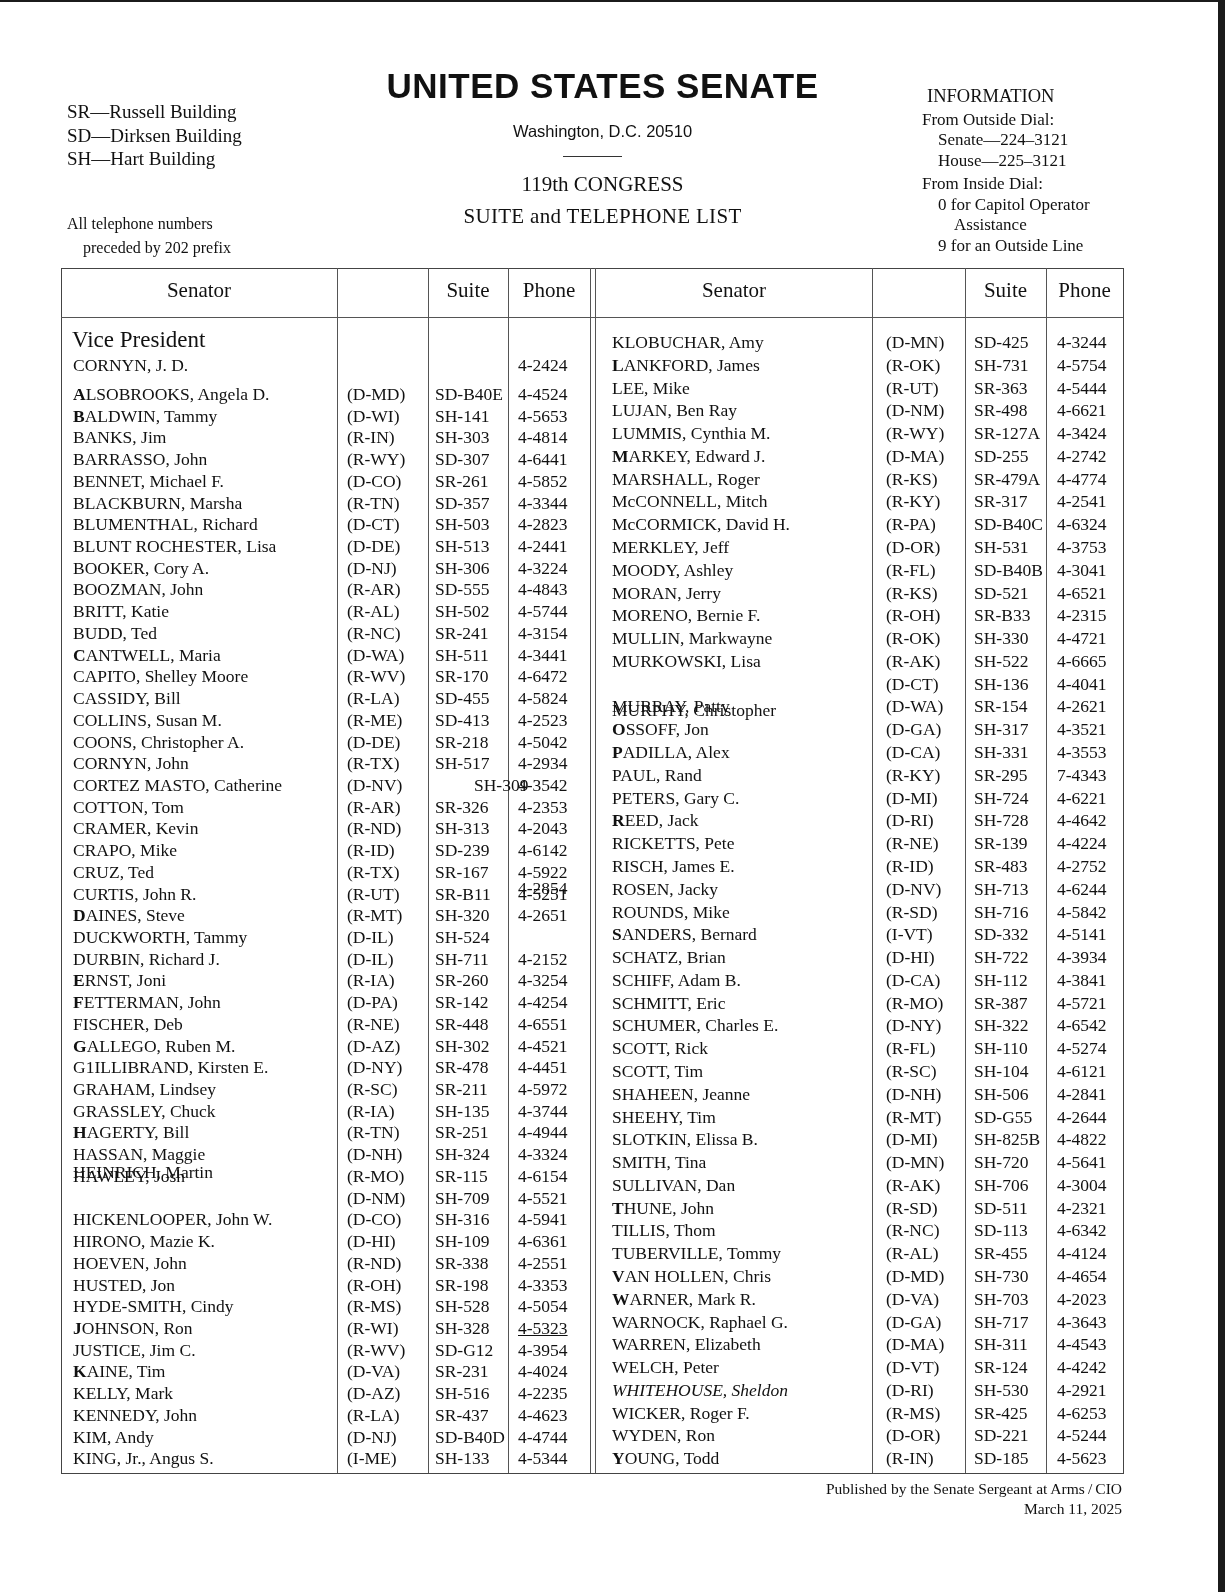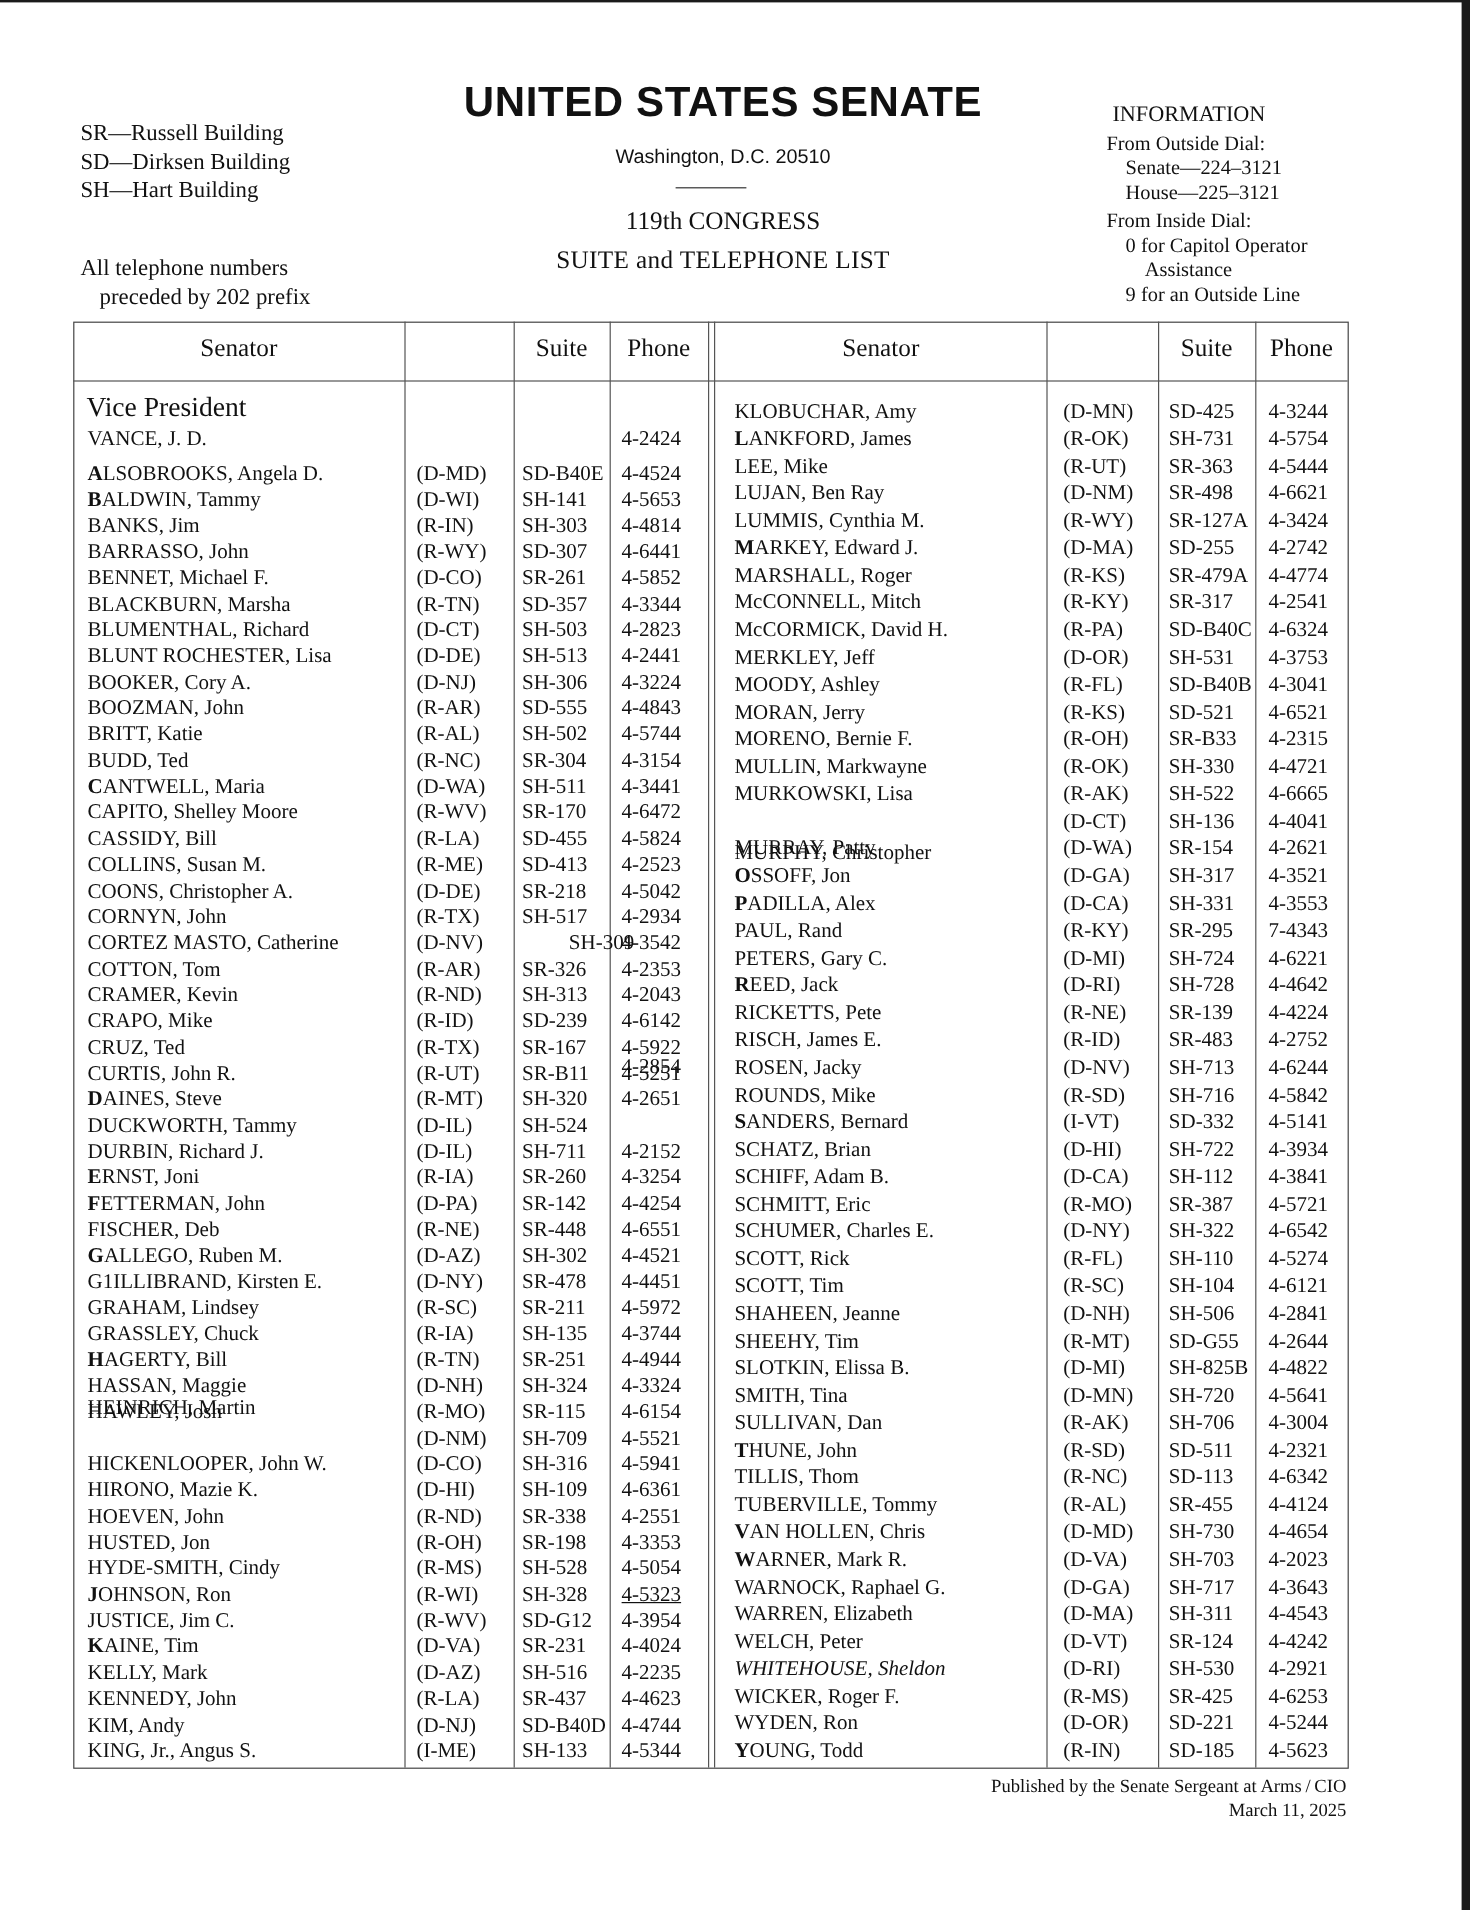--- a/index.html
+++ b/index.html
@@ -6,21 +6,21 @@
   body {
     width: 1225px; height: 1592px; position: relative; overflow: hidden;
     background: #ffffff; color: #111;
     font-family: "Liberation Serif", "DejaVu Serif", serif;
   }
   .topbar { position: absolute; left: 0; top: 0; width: 1225px; height: 2px; background: #1b1b1b; }
   .rightbar { position: absolute; left: 1218px; top: 0; width: 7px; height: 1592px; background: #1b1b1b; }
 
   .abs { position: absolute; white-space: nowrap; }
   .legend { left: 67px; top: 100px; font-size: 19px; line-height: 23.5px; }
-  .prefix { left: 67px; top: 212px; font-size: 19px; line-height: 23.5px; }
+  .prefix { left: 67px; top: 212px; font-size: 16px; line-height: 23.5px; }
   .prefix .l2 { padding-left: 16px; }
 
   .title { left: 0; width: 1205px; top: 66px; text-align: center; font-family: "Liberation Sans", "DejaVu Sans", sans-serif; font-weight: bold; font-size: 35px; letter-spacing: 0.5px; }
   .addr { left: 0; width: 1205px; top: 122px; text-align: center; font-family: "Liberation Sans", "DejaVu Sans", sans-serif; font-size: 16.5px; }
   .rule { left: 563px; top: 156px; width: 59px; height: 1px; background: #333; }
   .congress { left: 0; width: 1205px; top: 172px; text-align: center; font-size: 21px; }
   .listtitle { left: 0; width: 1205px; top: 204px; text-align: center; font-size: 21px; letter-spacing: 0.3px; }
 
   .info { left: 922px; top: 86px; font-size: 17px; line-height: 20.5px; }
   .info .head { font-size: 18.5px; padding-left: 5px; margin-bottom: 3px; }
@@ -87,21 +87,21 @@
 <div class="hdr" style="left:61px;width:276px">Senator</div>
 <div class="hdr" style="left:337px;width:91px"></div>
 <div class="hdr" style="left:428px;width:80px">Suite</div>
 <div class="hdr" style="left:508px;width:82px">Phone</div>
 <div class="hdr" style="left:596px;width:276px">Senator</div>
 <div class="hdr" style="left:872px;width:93px"></div>
 <div class="hdr" style="left:965px;width:81px">Suite</div>
 <div class="hdr" style="left:1046px;width:77px">Phone</div>
 
 <div class="vp-title">Vice President</div>
-<div class="rowtxt" style="left:73px;top:355px">VANCE, J. D.</div>
+<div class="rowtxt" style="left:73px;top:355px">CORNYN, J. D.</div>
 <div class="rowtxt" style="left:518px;top:355px">4-2424</div>
 
 <div id="rows">
     <div>
       <div class="rowtxt" style="left: 73px; top: 384px;"><b>A</b>LSOBROOKS, Angela D.</div>
       <div class="rowtxt" style="left: 347px; top: 384px;">(D-MD)</div>
       <div class="rowtxt" style="left: 435px; top: 384px;">SD-B40E</div>
       <div class="rowtxt" style="left: 518px; top: 384px;">4-4524</div>
     </div>
     <div>
@@ -160,21 +160,21 @@
     </div>
     <div>
       <div class="rowtxt" style="left: 73px; top: 601.2px;">BRITT, Katie</div>
       <div class="rowtxt" style="left: 347px; top: 601.2px;">(R-AL)</div>
       <div class="rowtxt" style="left: 435px; top: 601.2px;">SH-502</div>
       <div class="rowtxt" style="left: 518px; top: 601.2px;">4-5744</div>
     </div>
     <div>
       <div class="rowtxt" style="left: 73px; top: 622.92px;">BUDD, Ted</div>
       <div class="rowtxt" style="left: 347px; top: 622.92px;">(R-NC)</div>
-      <div class="rowtxt" style="left: 435px; top: 622.92px;">SR-304</div>
+      <div class="rowtxt" style="left: 435px; top: 622.92px;">SR-241</div>
       <div class="rowtxt" style="left: 518px; top: 622.92px;">4-3154</div>
     </div>
     <div>
       <div class="rowtxt" style="left: 73px; top: 644.64px;"><b>C</b>ANTWELL, Maria</div>
       <div class="rowtxt" style="left: 347px; top: 644.64px;">(D-WA)</div>
       <div class="rowtxt" style="left: 435px; top: 644.64px;">SH-511</div>
       <div class="rowtxt" style="left: 518px; top: 644.64px;">4-3441</div>
     </div>
     <div>
       <div class="rowtxt" style="left: 73px; top: 666.36px;">CAPITO, Shelley Moore</div>

